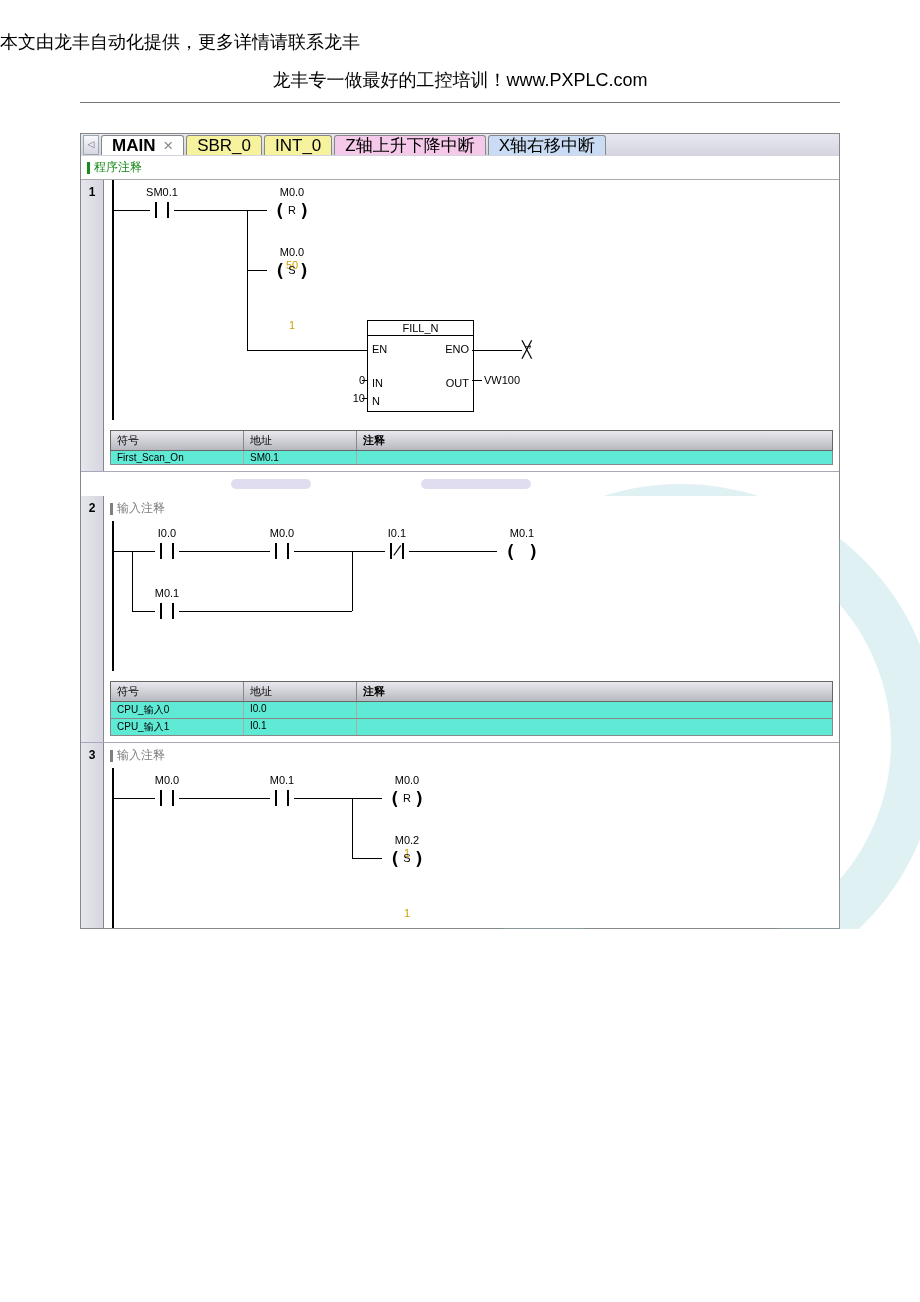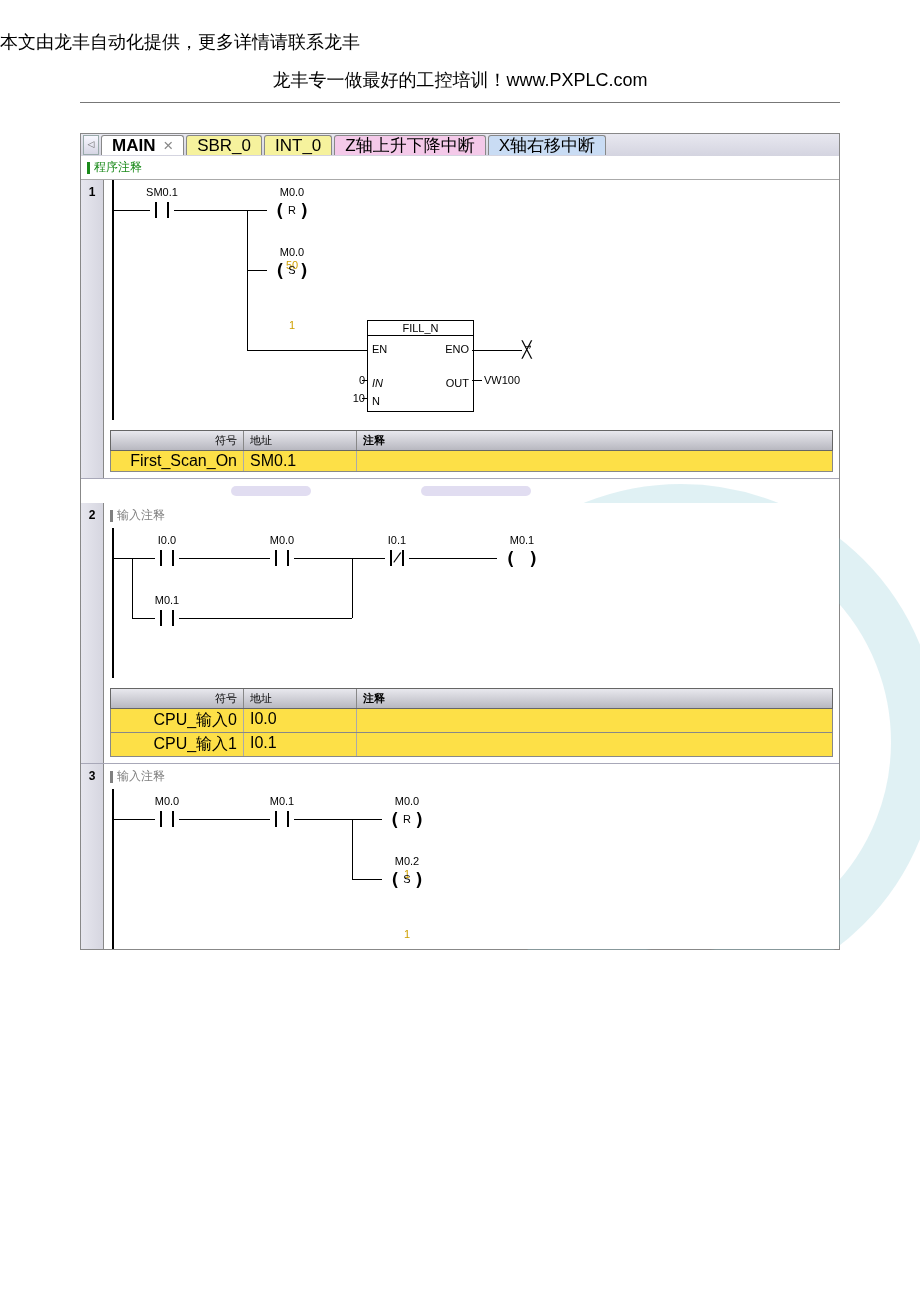--- a/index.html
+++ b/index.html
@@ -206,25 +206,25 @@
     display: flex;
     background: linear-gradient(#e8e8ee, #b8b8c0);
     border: 1px solid #666;
     font-size: 11px;
   }
   .st-head div { padding: 2px 6px; border-right: 1px solid #888; }
   .st-row {
     display: flex;
     border: 1px solid #888;
     border-top: none;
-    font-size: 16px;
-    background: #fde047;
+    font-size: 10px;
+    background: #5eead4;
   }
   .st-row div { padding: 1px 6px; border-right: 1px solid #aaa; }
-  .st-c1 { width: 120px; text-align: right; }
+  .st-c1 { width: 120px; }
   .st-c2 { width: 100px; }
   .st-c3 { flex: 1; border-right: none !important; font-weight: bold; }
   .st-c3.green { color: #1a8a1a; }
   .divider {
     height: 24px;
     background: #fff;
     position: relative;
   }
   .smudge {
     position: absolute;
@@ -301,21 +301,21 @@
               <span class="paren">)</span>
             </div>
           <div class="lbl2">1</div>
         </div>
 
         <div class="wire-h" style="left:135px; top:170px; width:120px;"></div>
         <div class="fbox" style="left:255px; top:140px; width:105px; height:90px;">
           <div class="title">FILL_N</div>
           <div class="port-lbl" style="left:4px; top:22px;">EN</div>
           <div class="port-lbl" style="right:4px; top:22px;">ENO</div>
-          <div class="port-lbl" style="left:4px; top:56px;font-style:italic;">IN</div>
+          <div class="port-lbl" style="left:4px; top:56px;">IN</div>
           <div class="port-lbl" style="right:4px; top:56px;">OUT</div>
           <div class="port-lbl" style="left:4px; top:74px;">N</div>
         </div>
         <div class="ext-lbl" style="left:238px; top:194px; text-align:right; width:15px;">0</div>
         <div class="wire-h" style="left:250px; top:200px; width:5px;"></div>
         <div class="ext-lbl" style="left:232px; top:212px; text-align:right; width:21px;">10</div>
         <div class="wire-h" style="left:250px; top:218px; width:5px;"></div>
         <div class="wire-h" style="left:360px; top:170px; width:50px;"></div>
         <div class="not-end" style="left:410px; top:160px;">╳</div>
         <div class="not-end" style="left:406px; top:152px; font-size:20px; transform:scaleX(0.5);">→</div>

